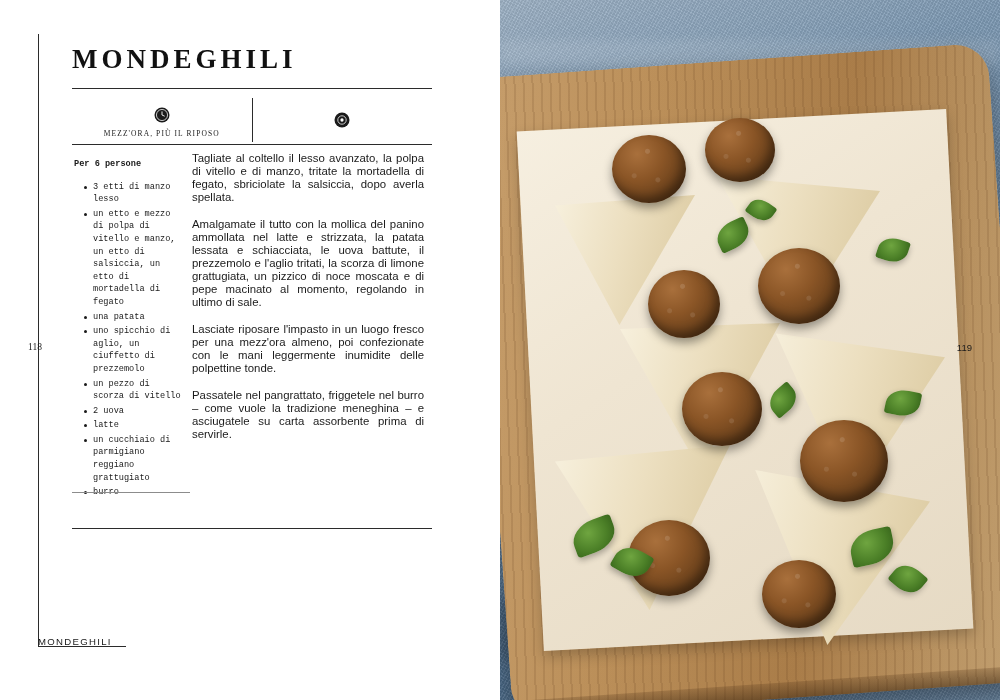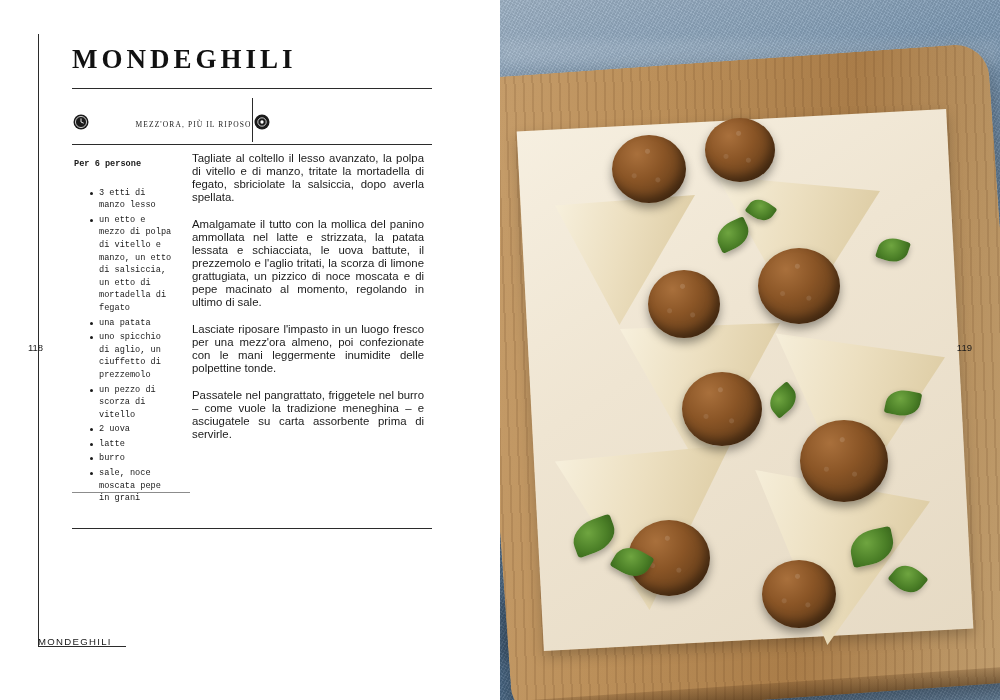--- a/index.html
+++ b/index.html
@@ -66,23 +66,23 @@
     position: absolute;
     left: 72px;
     top: 96px;
     width: 360px;
     height: 48px;
     display: flex;
   }
   .meta-cell {
     flex: 1 1 0;
     display: flex;
-    flex-direction: row;
+    flex-direction: column;
     align-items: center;
-    justify-content: space-between;
+    justify-content: center;
     padding-top: 4px;
   }
   .meta-divider {
     width: 1px;
     background: #2b2b2b;
     margin: 2px 0 2px 0;
   }
   .meta-icon {
     width: 18px;
     height: 18px;
@@ -116,21 +116,21 @@
     font-size: 8.6px;
     line-height: 12.6px;
     color: #1a1a1a;
   }
   .ing-head {
     font-weight: 700;
     font-size: 8.6px;
     margin-bottom: 5px;
   }
   .ing-list {
-    margin: 16px;
+    margin: 10px;
     padding: 0;
     list-style: none;
   }
   .ing-list li {
     position: relative;
     padding-left: 9px;
     margin-bottom: 2px;
   }
   .ing-list li:before {
     content: "";
@@ -203,21 +203,21 @@
     top: 646px;
     width: 88px;
     height: 1px;
     background: #2b2b2b;
   }
 
   .folio-left {
     position: absolute;
     left: 28px;
     top: 342px;
-    font-family: Liberation Sans, sans-serif;
+    font-family: Liberation Serif, serif;
     font-size: 9.5px;
     color: #1a1a1a;
   }
 
   
   .page-right {
     position: relative;
     width: 500px;
     height: 700px;
     background: #ffffff;
@@ -370,22 +370,22 @@
     <div class="ingredients">
       <div class="ing-head">Per 6 persone</div>
       <ul class="ing-list">
         <li>3 etti di manzo lesso</li>
         <li>un etto e mezzo di polpa di vitello e manzo, un etto di salsiccia, un etto di mortadella di fegato</li>
         <li>una patata</li>
         <li>uno spicchio di aglio, un ciuffetto di prezzemolo</li>
         <li>un pezzo di scorza di vitello</li>
         <li>2 uova</li>
         <li>latte</li>
+        <li>un cucchiaio di parmigiano reggiano grattugiato</li>
         <li>burro</li>
-        <li>sale, noce moscata pepe in grani</li>
       </ul>
     </div>
     <div class="ing-rule"></div>
 
     <div class="method">
       <p>Tagliate al coltello il lesso avanzato, la polpa di vitello e di manzo, tritate la mortadella di fegato, sbriciolate la salsiccia, dopo averla spellata.</p>
       <p>Amalgamate il tutto con la mollica del panino ammollata nel latte e strizzata, la patata lessata e schiacciata, le uova battute, il prezzemolo e l'aglio tritati, la scorza di limone grattugiata, un pizzico di noce moscata e di pepe macinato al momento, regolando in ultimo di sale.</p>
       <p>Lasciate riposare l'impasto in un luogo fresco per una mezz'ora almeno, poi confezionate con le mani leggermente inumidite delle polpettine tonde.</p>
       <p>Passatele nel pangrattato, friggetele nel burro – come vuole la tradizione meneghina – e asciugatele su carta assorbente prima di servirle.</p>
     </div>

